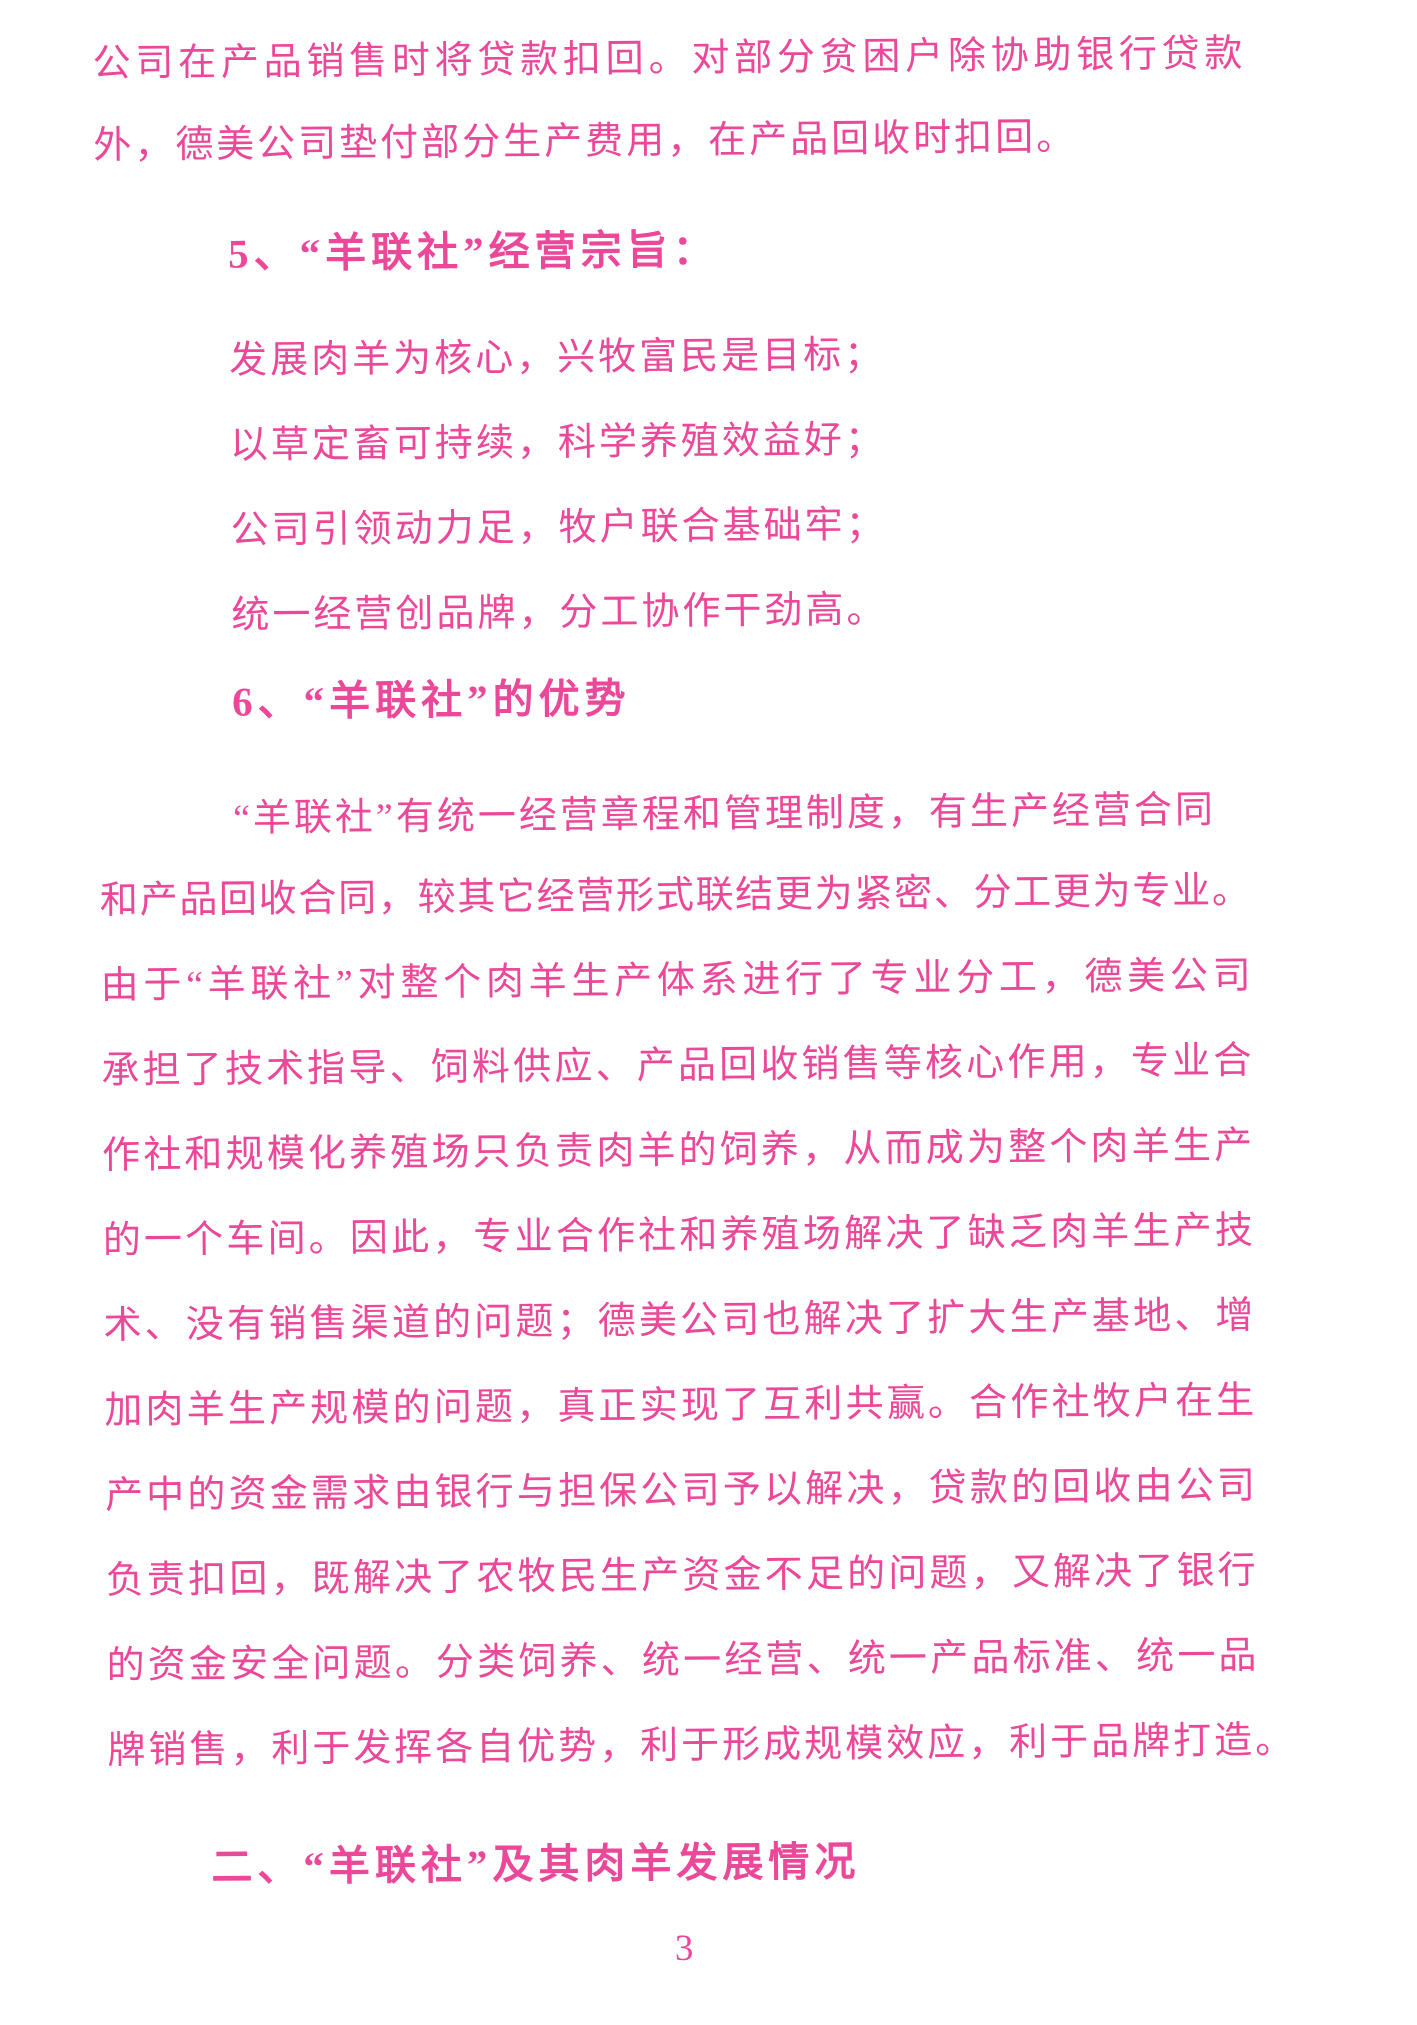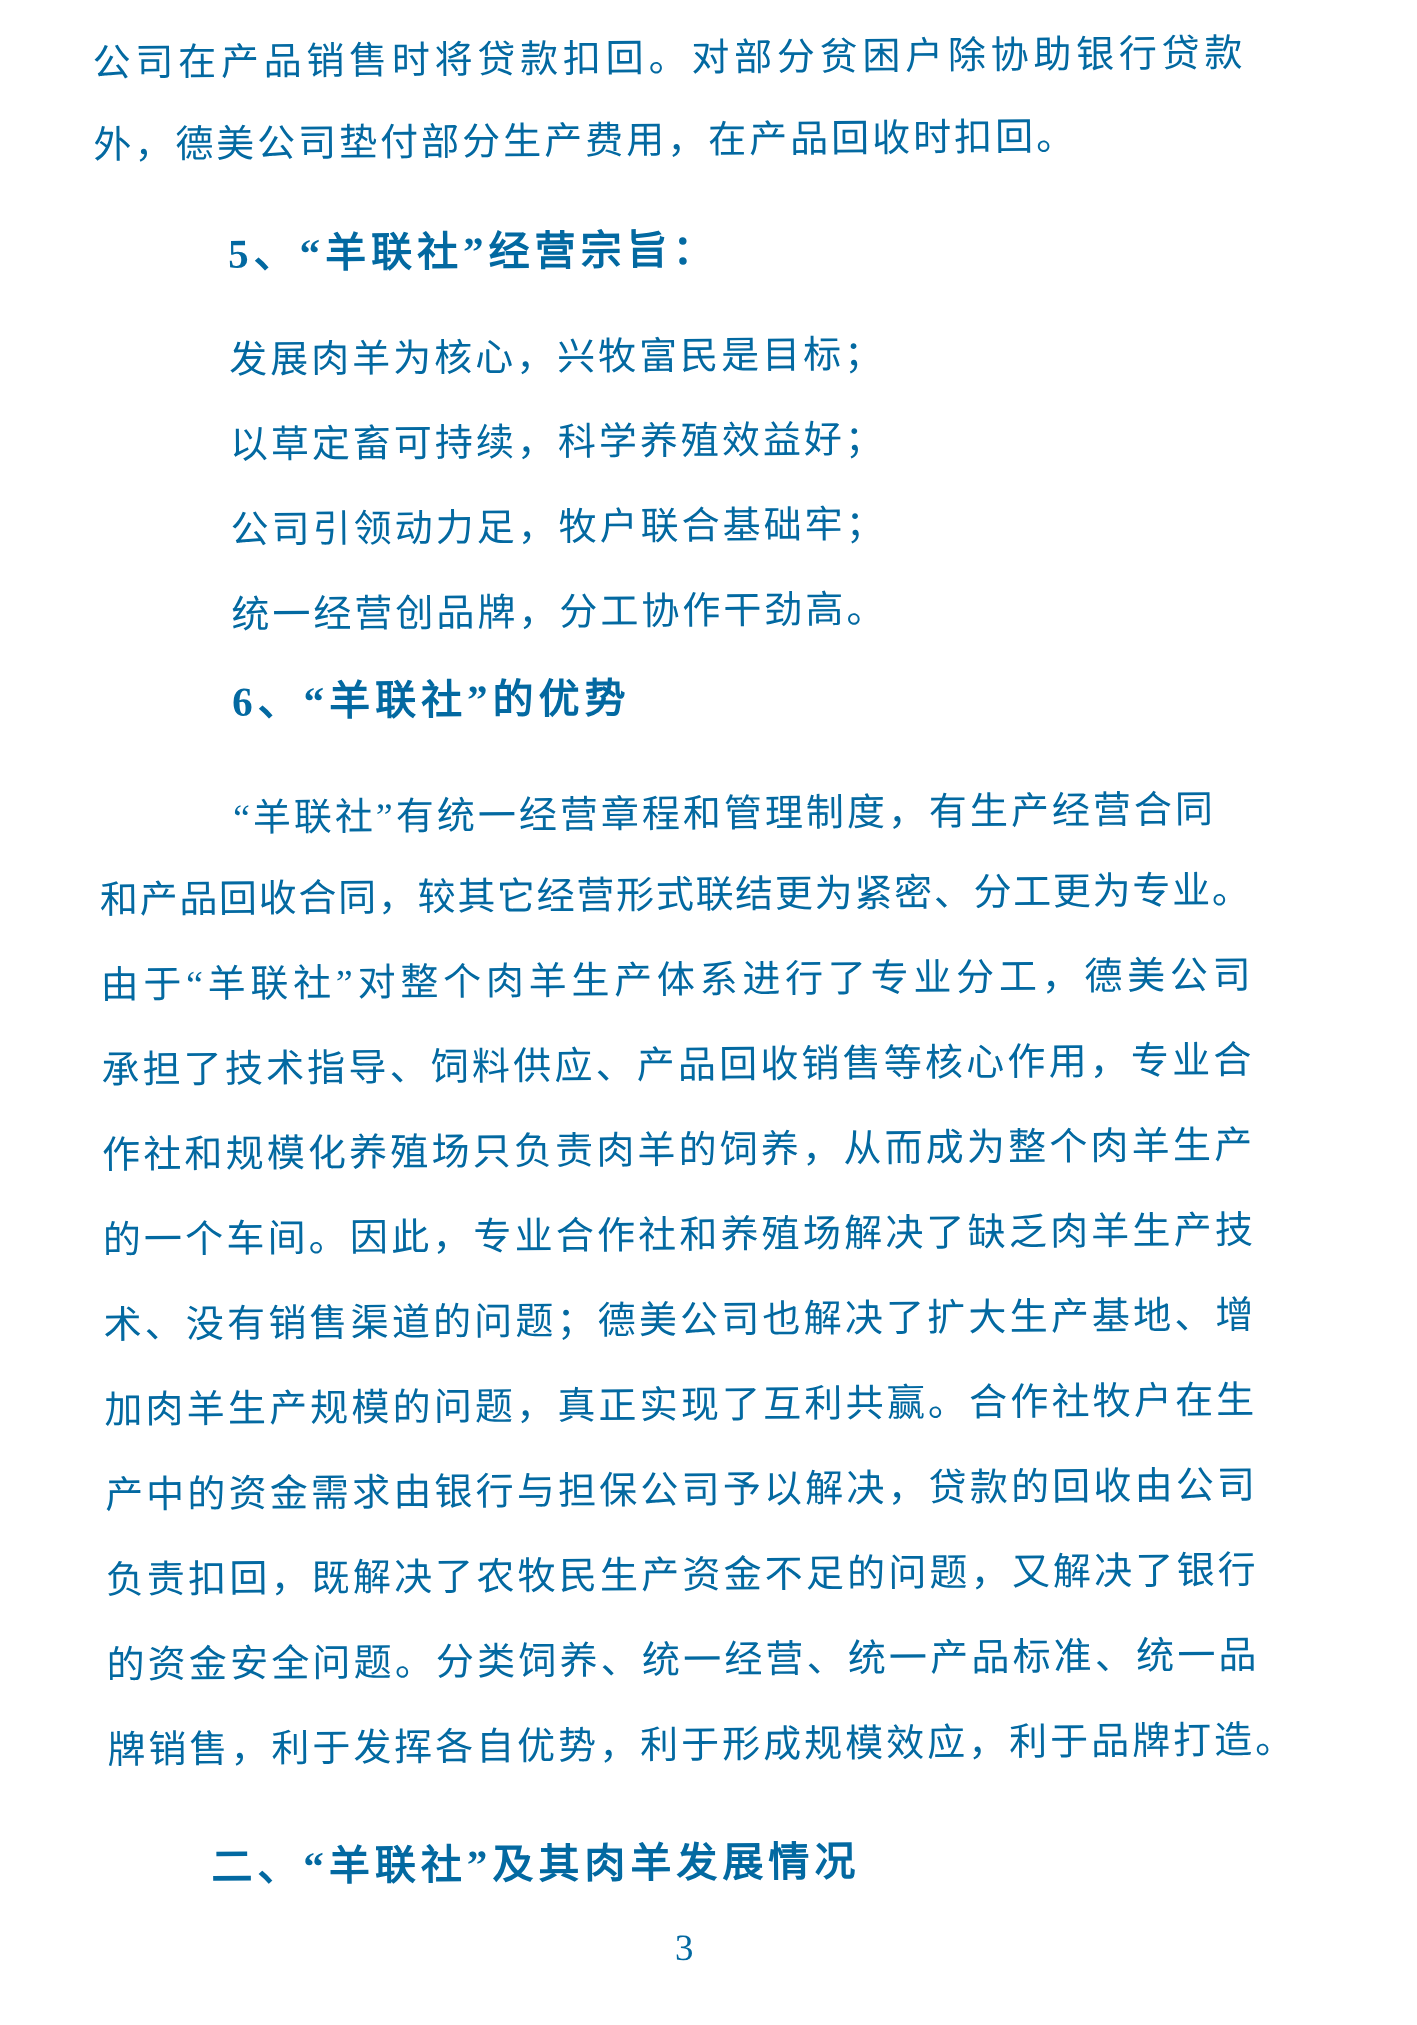--- a/index.html
+++ b/index.html
@@ -7,21 +7,21 @@
     padding: 0;
     background: #ffffff;
   }
   .page {
     position: relative;
     width: 1417px;
     height: 2025px;
     background: #ffffff;
     overflow: hidden;
     font-family: "Liberation Serif", "DejaVu Serif", serif;
-    color: #0369a1;
+    color: #ec4899;
   }
   
   .content {
     position: absolute;
     left: 92px;
     top: 0;
     width: 1150px;
     height: 2025px;
     transform: rotate(-0.5deg);
     transform-origin: 0 0;

